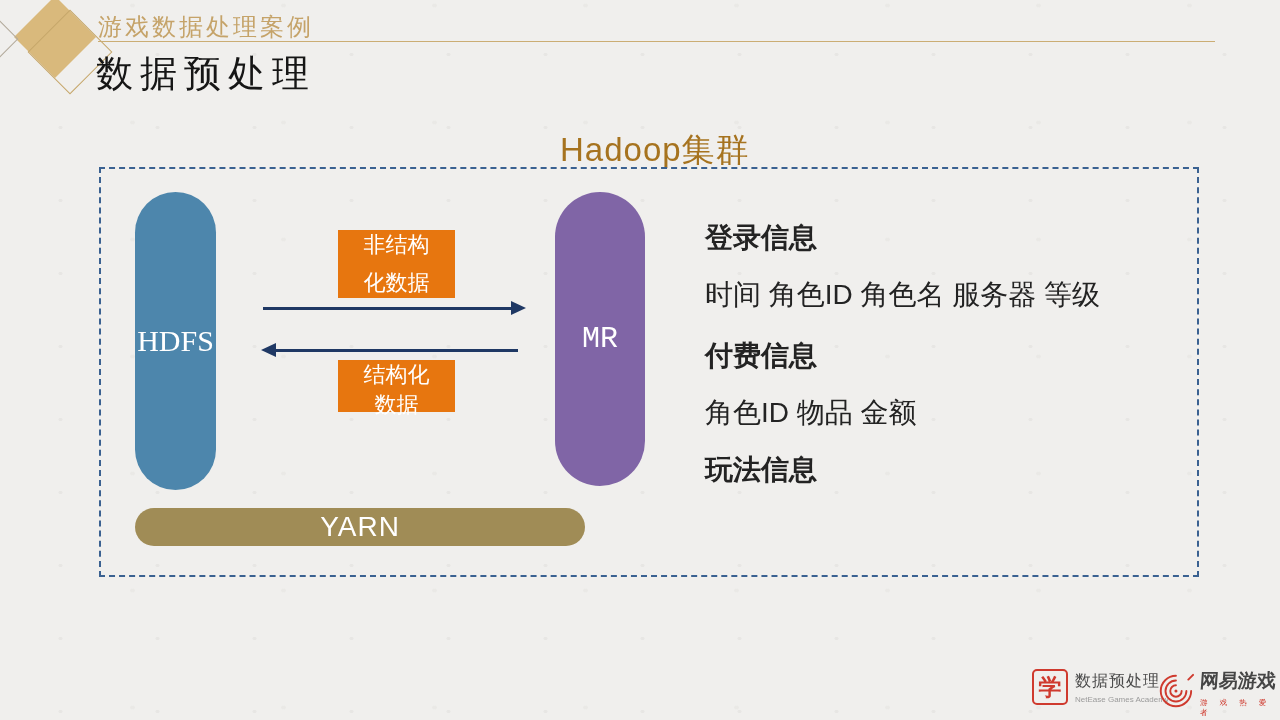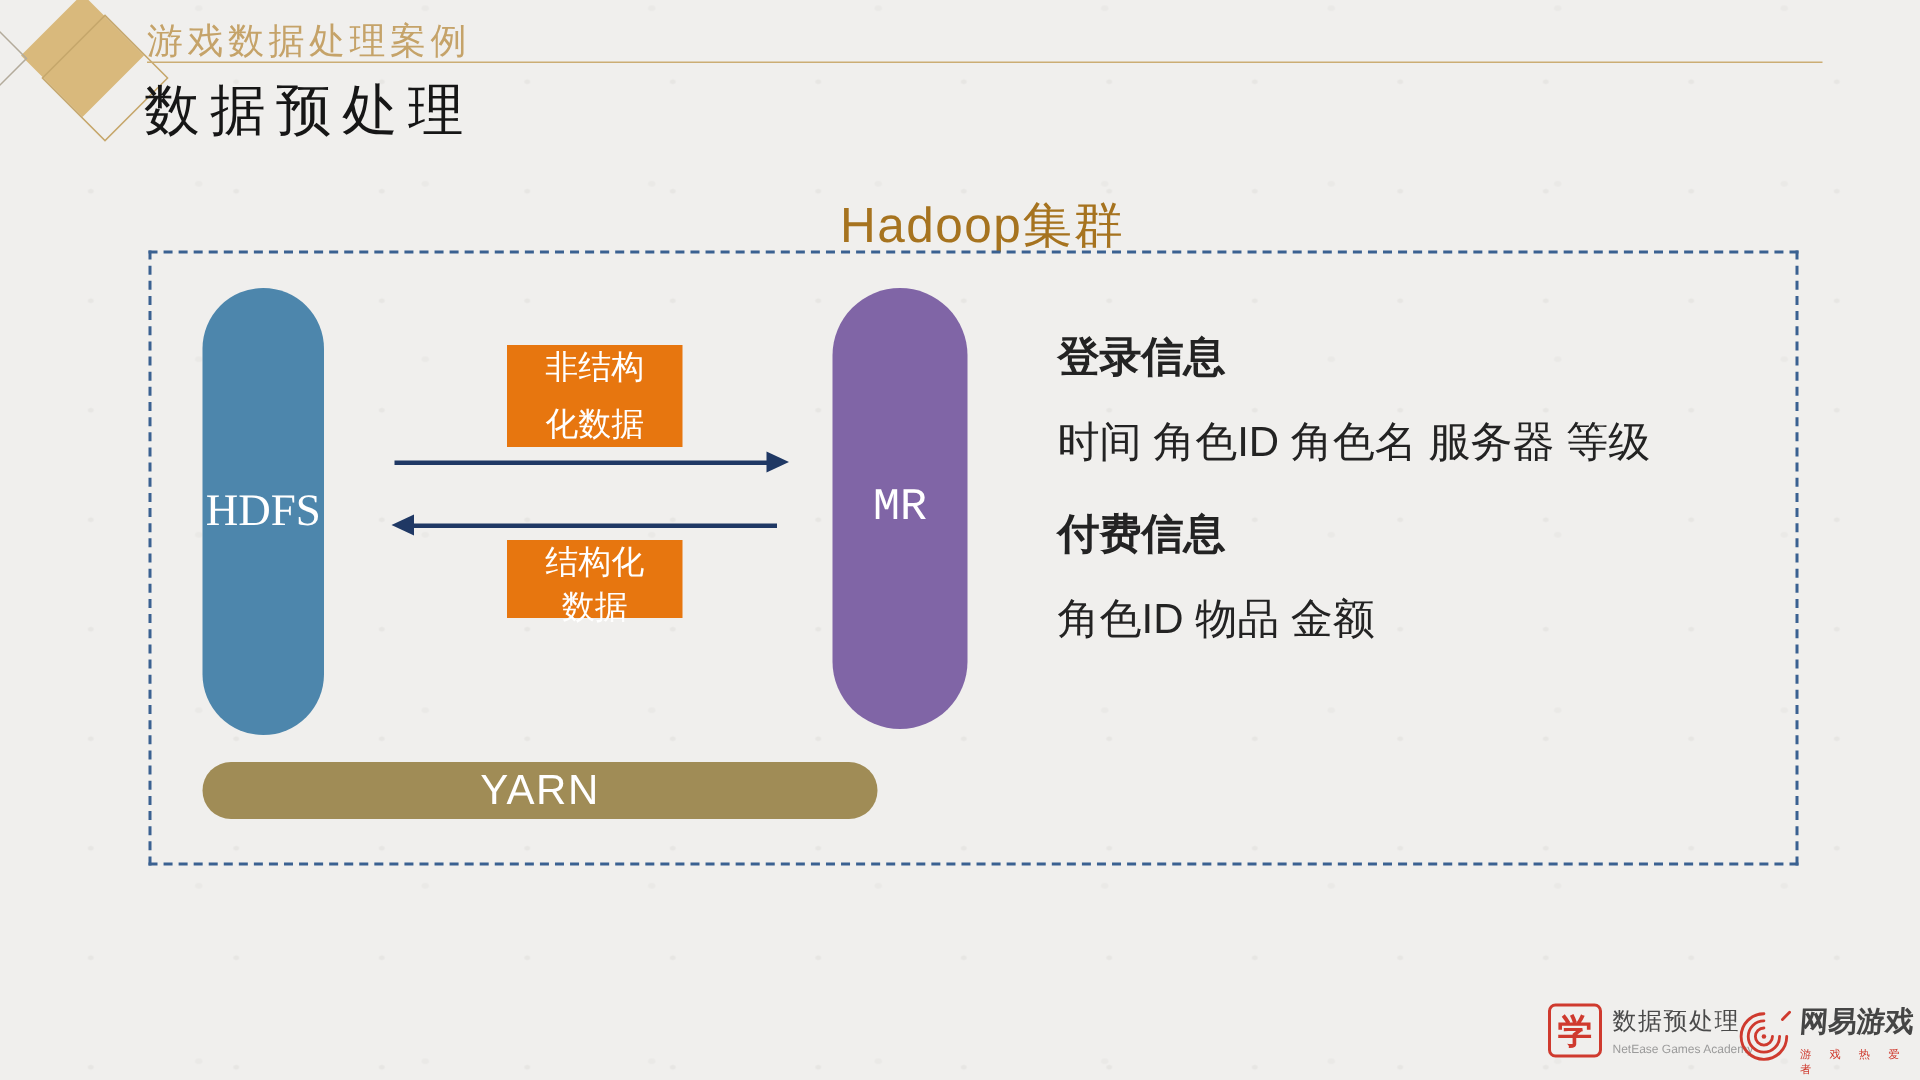--- a/index.html
+++ b/index.html
@@ -112,20 +112,21 @@
 
   <div class="abs info-group info-g0">
     <div class="t">登录信息</div>
     <div class="d">时间 角色ID 角色名 服务器 等级</div>
   </div>
   <div class="abs info-group info-g1">
     <div class="t">付费信息</div>
     <div class="d">角色ID 物品 金额</div>
   </div>
   <div class="abs info-group info-g2">
+    <div class="t">玩法信息</div>
   </div>
 
   <div class="abs logo-row academy-logo">
     <div class="academy-icon">
       <span>学</span>
     </div>
     <div class="academy-text">
       <span class="academy-name">数据预处理</span>
       <span class="academy-sub">NetEase Games Academy</span>
     </div>

